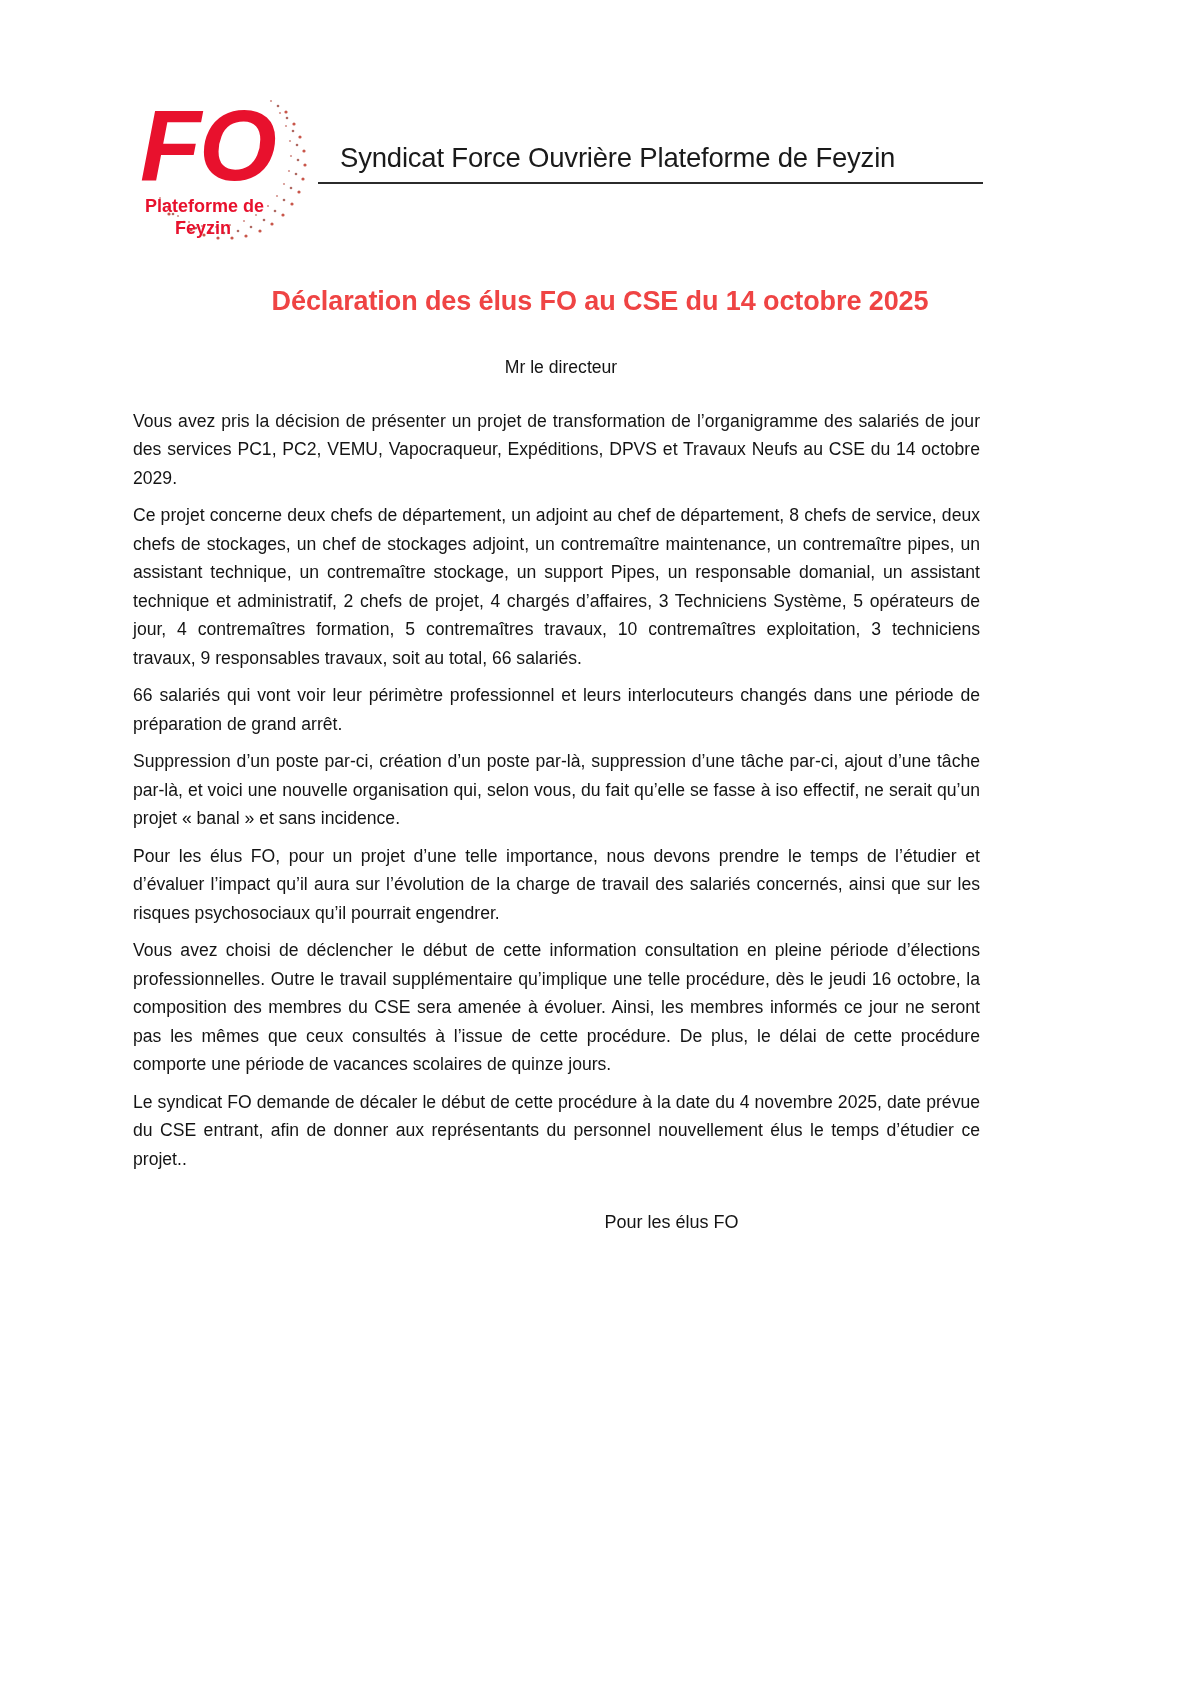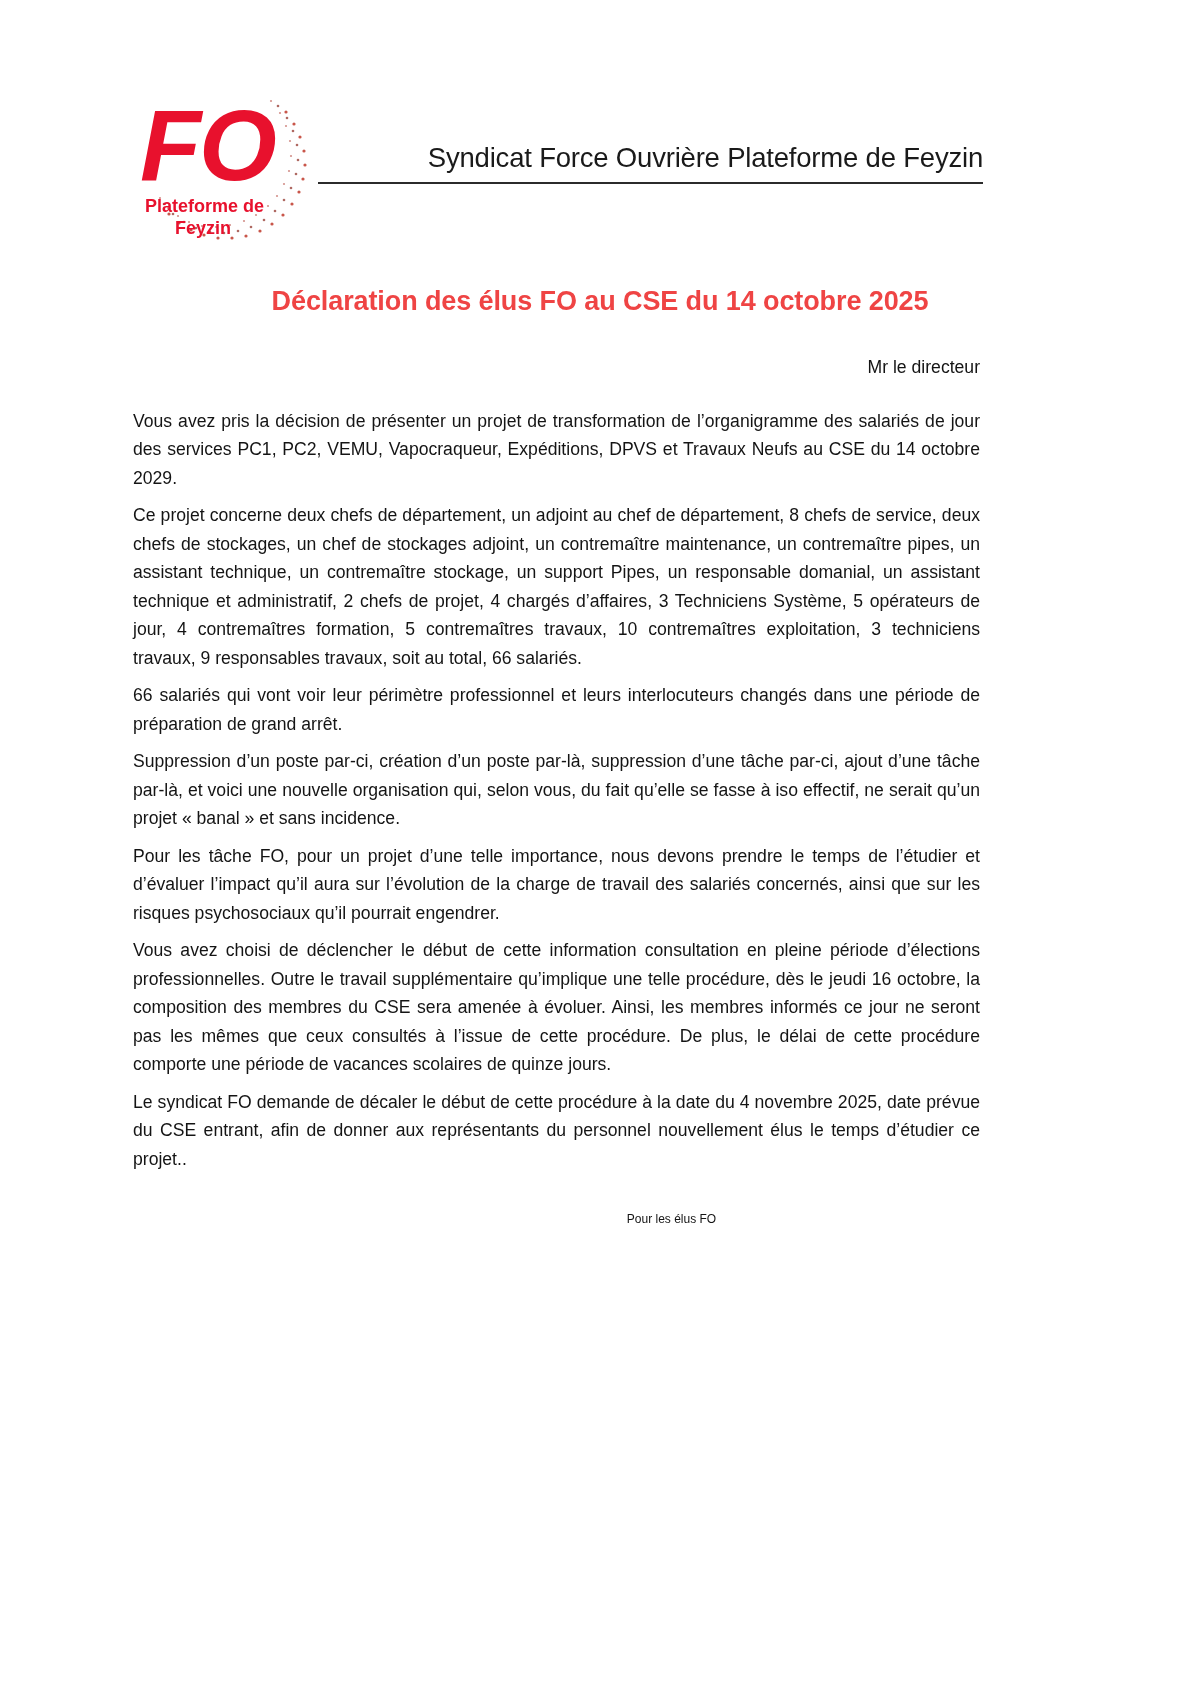--- a/index.html
+++ b/index.html
@@ -22,21 +22,20 @@
     background: #ffffff;
   }
 
   
   .header {
     position: absolute;
     left: 0;
     top: 62px;
     width: 1076px;
     height: 200px;
-    text-align: right;
   }
   .logo {
     position: absolute;
     left: 128px;
     top: 10px;
     width: 190px;
     height: 185px;
   }
   .logo svg { display: block; }
 
@@ -77,40 +76,40 @@
   .body-block {
     position: absolute;
     left: 133px;
     top: 354px;
     width: 847px;
   }
   .salutation {
     font-size: 17.6px;
     line-height: 1.52;
     margin: 0 0 26px 9px;
-    text-align: right;
+    text-align: center;
     color: #141414;
   }
   p.para {
     font-size: 17.6px;
     line-height: 1.62;
     margin: 0 0 9px 0;
     text-align: justify;
     text-justify: inter-word;
     color: #141414;
   }
   p.para.last { margin-bottom: 12px; }
 
   .signature {
     position: absolute;
     left: 133px;
     top: 1212px;
     width: 847px;
     text-align: center;
-    font-size: 12px;
+    font-size: 18px;
     color: #141414;
     padding-left: 230px;
     box-sizing: border-box;
   }
 </style>
 </head>
 <body>
 
 <div class="page">
 
@@ -198,20 +197,20 @@
 
   <div class="doc-title">Déclaration des élus FO au CSE du 14 octobre 2025</div>
 
   <div class="body-block">
     <p class="salutation">Mr le directeur</p>
 
     <p class="para">Vous avez pris la décision de présenter un projet de transformation de l’organigramme des salariés de jour des services PC1, PC2, VEMU, Vapocraqueur, Expéditions, DPVS et Travaux Neufs au CSE du 14 octobre 2029.</p>
     <p class="para">Ce projet concerne deux chefs de département, un adjoint au chef de département, 8 chefs de service, deux chefs de stockages, un chef de stockages adjoint, un contremaître maintenance, un contremaître pipes, un assistant technique, un contremaître stockage, un support Pipes, un responsable domanial, un assistant technique et administratif, 2 chefs de projet, 4 chargés d’affaires, 3 Techniciens Système, 5 opérateurs de jour, 4 contremaîtres formation, 5 contremaîtres travaux, 10 contremaîtres exploitation, 3 techniciens travaux, 9 responsables travaux, soit au total, 66 salariés.</p>
     <p class="para">66 salariés qui vont voir leur périmètre professionnel et leurs interlocuteurs changés dans une période de préparation de grand arrêt.</p>
     <p class="para">Suppression d’un poste par-ci, création d’un poste par-là, suppression d’une tâche par-ci, ajout d’une tâche par-là, et voici une nouvelle organisation qui, selon vous, du fait qu’elle se fasse à iso effectif, ne serait qu’un projet « banal » et sans incidence.</p>
-    <p class="para">Pour les tâche FO, pour un projet d’une telle importance, nous devons prendre le temps de l’étudier et d’évaluer l’impact qu’il aura sur l’évolution de la charge de travail des salariés concernés, ainsi que sur les risques psychosociaux qu’il pourrait engendrer.</p>
+    <p class="para">Pour les élus FO, pour un projet d’une telle importance, nous devons prendre le temps de l’étudier et d’évaluer l’impact qu’il aura sur l’évolution de la charge de travail des salariés concernés, ainsi que sur les risques psychosociaux qu’il pourrait engendrer.</p>
     <p class="para">Vous avez choisi de déclencher le début de cette information consultation en pleine période d’élections professionnelles. Outre le travail supplémentaire qu’implique une telle procédure, dès le jeudi 16 octobre, la composition des membres du CSE sera amenée à évoluer. Ainsi, les membres informés ce jour ne seront pas les mêmes que ceux consultés à l’issue de cette procédure. De plus, le délai de cette procédure comporte une période de vacances scolaires de quinze jours.</p>
     <p class="para last">Le syndicat FO demande de décaler le début de cette procédure à la date du 4 novembre 2025, date prévue du CSE entrant, afin de donner aux représentants du personnel nouvellement élus le temps d’étudier ce projet..</p>
   </div>
 
   <div class="signature">Pour les élus FO</div>
 
 </div>
 
 </body></html>

